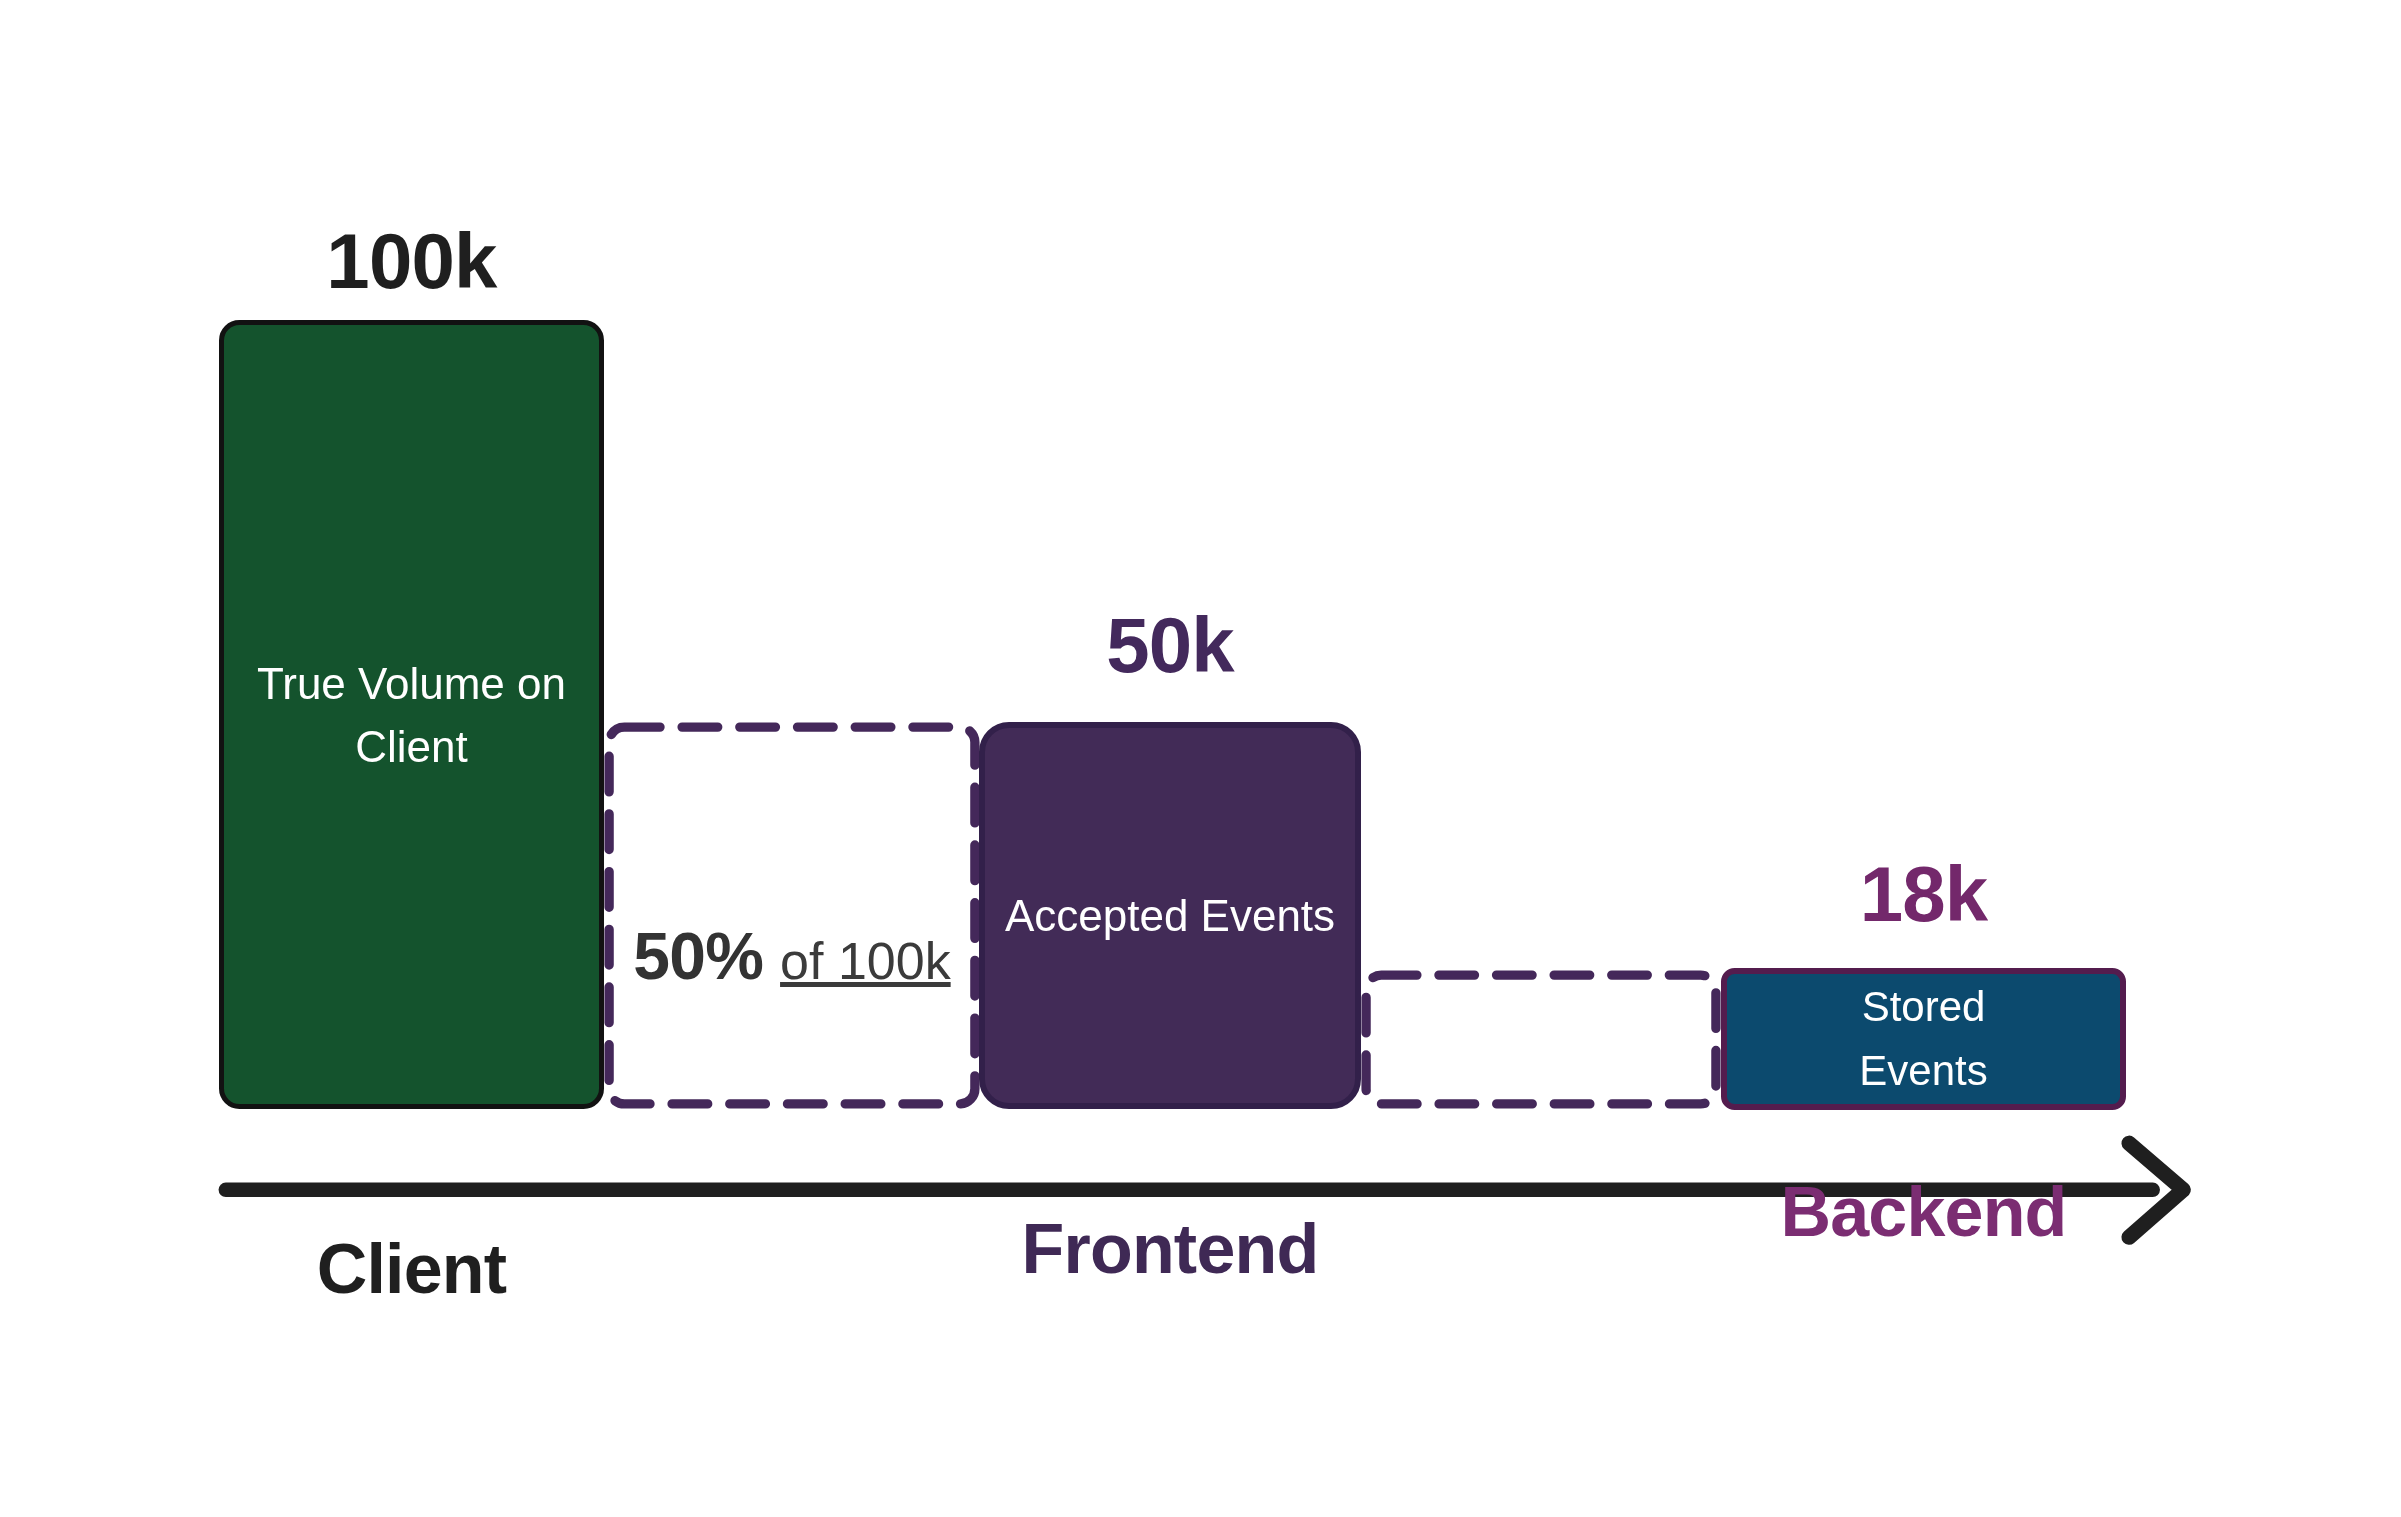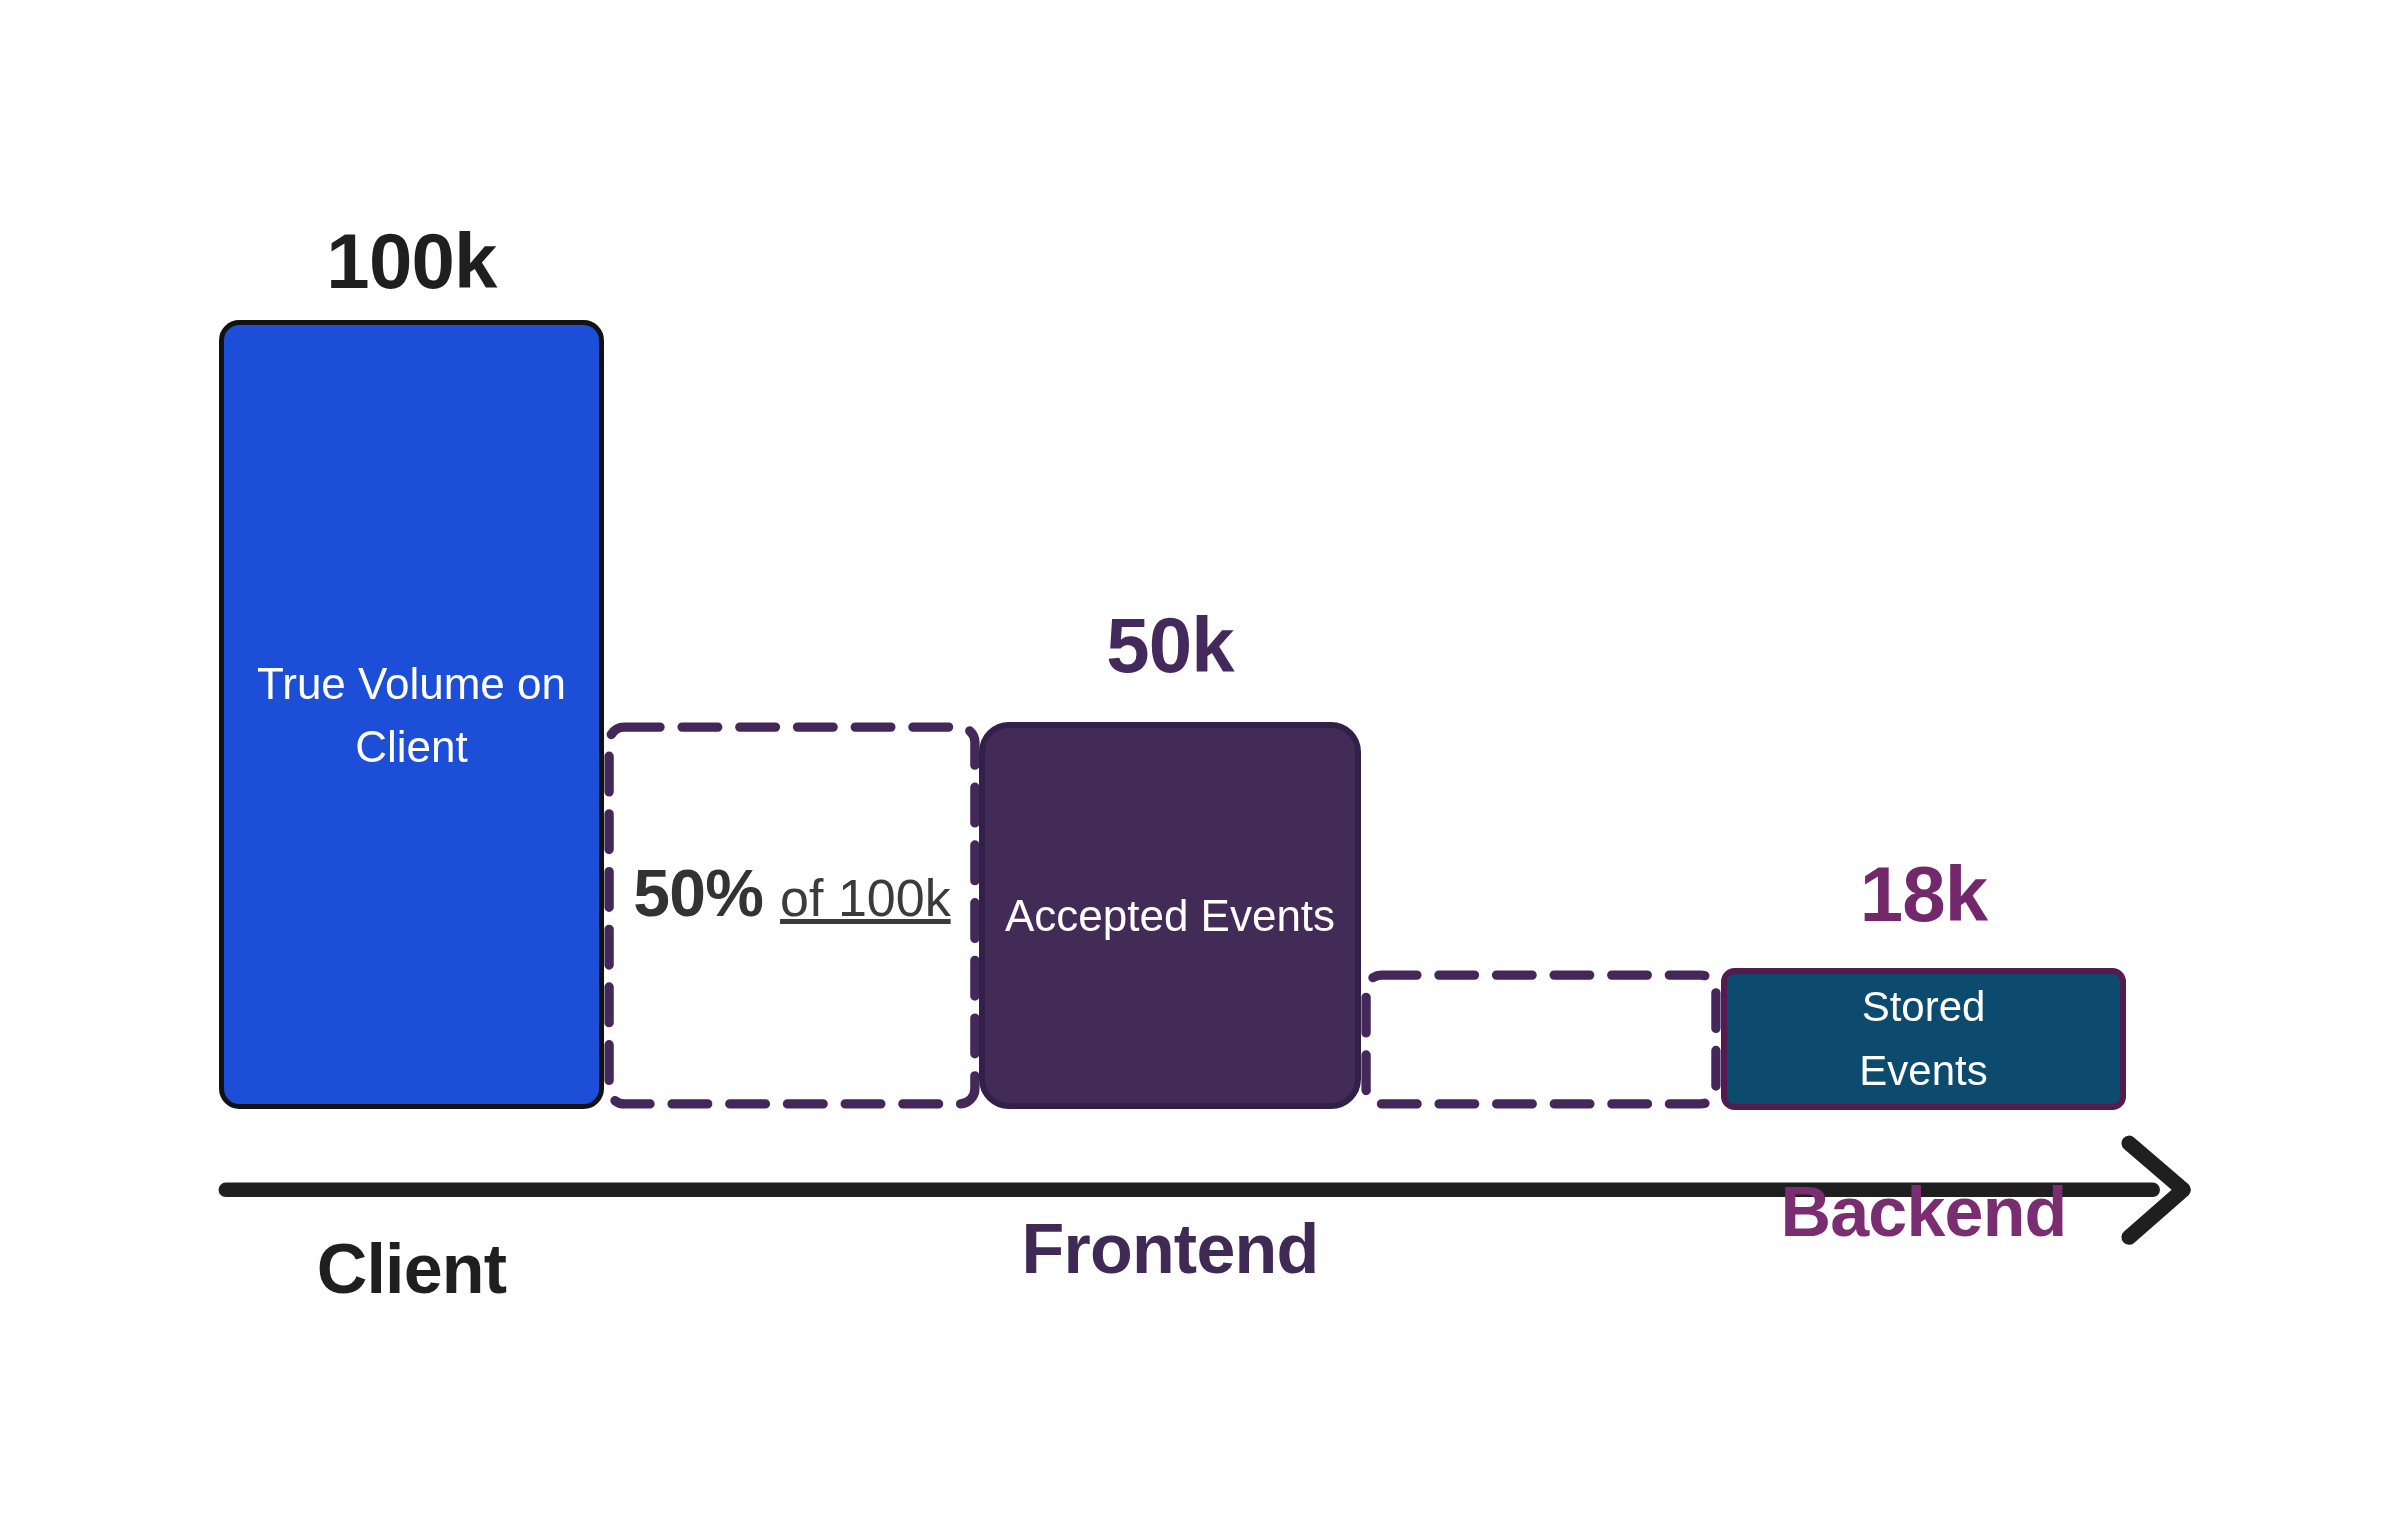--- a/index.html
+++ b/index.html
@@ -36,21 +36,21 @@
     flex-direction: column;
     align-items: center;
     justify-content: center;
     text-align: center;
     color: #ffffff;
     font-size: 44px;
     font-weight: 500;
     line-height: 63px;
   }
   .bar-client {
-    background: #1d4ed8;
+    background: #14532d;
     border: 5.1px solid #121212;
     border-radius: 20.4px;
   }
   .bar-frontend {
     background: #422b57;
     border: 6px solid #32204a;
     border-radius: 30px;
   }
   .bar-backend {
     background: #0c4a6e;
@@ -104,21 +104,21 @@
   <div class="abs bar bar-client" style="left:219px; top:320px; width:385px; height:789px;">
     <span>True Volume on</span>
     <span>Client</span>
   </div>
 
   <div class="abs drop-box" style="left:604px; top:722px; width:376px; height:387px;">
     <svg width="376" height="387" viewBox="0 0 443 456">
       <rect x="6" y="6" width="431" height="444" rx="18" ry="18" fill="none" stroke="#44285a" stroke-width="11" stroke-dasharray="42 26" stroke-linecap="round"></rect>
     </svg>
   </div>
-  <div class="abs drop-text" style="left:604px; top:855px; width:376px;">
+  <div class="abs drop-text" style="left:604px; top:918px; width:376px;">
     <span class="drop-pct">50%</span>
     <span class="drop-of">of 100k</span>
   </div>
 
   <div class="abs bar bar-frontend" style="left:979px; top:722px; width:382px; height:387px;">
     <span>Accepted Events</span>
   </div>
 
   <div class="abs drop-box" style="left:1361px; top:970px; width:360px; height:139px;">
     <svg width="360" height="139" viewBox="0 0 425 164">

